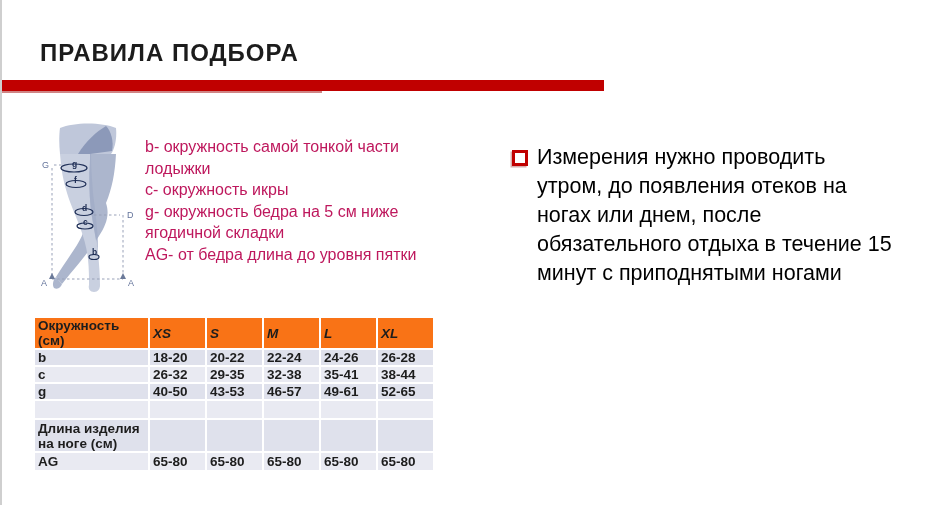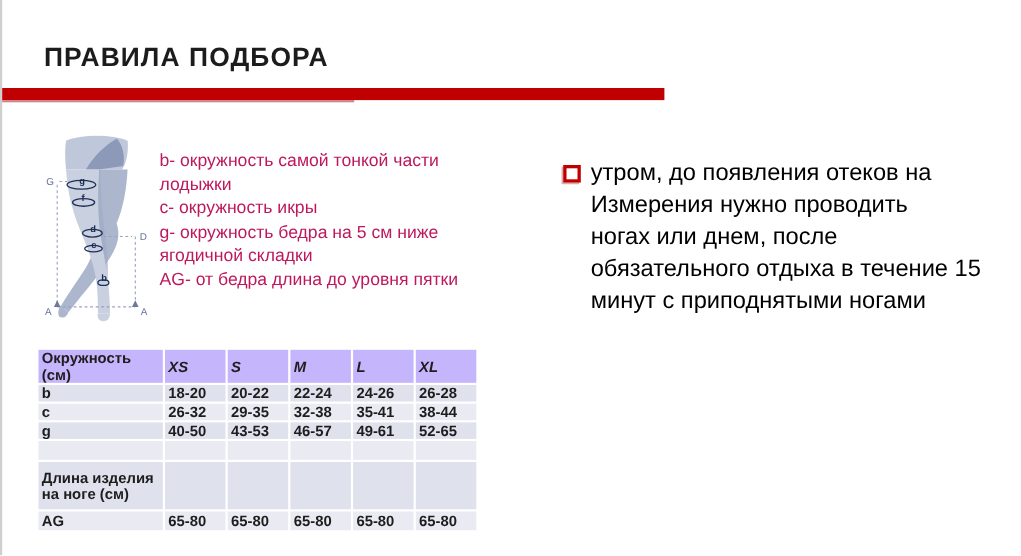--- a/index.html
+++ b/index.html
@@ -39,28 +39,28 @@
     position:absolute;left:33px;top:316px;
     border-collapse:separate;border-spacing:2.5px 2px;
     font-size:13.5px;color:#1d1d1d;table-layout:fixed;
   }
   .size-table th,.size-table td{
     padding:0 0 0 3px;text-align:left;vertical-align:middle;
     overflow:hidden;white-space:normal;
   }
   .size-table .col-label{width:110px;}
   .size-table .col-size{width:52px;font-style:italic;}
-  .size-table th{font-weight:bold;background:#c4b5fd;height:18px;}
+  .size-table th{font-weight:bold;background:#f97316;height:18px;}
   .size-table td{font-weight:bold;}
   .size-table td.row-label{font-weight:bold;}
   .row-dark td{background:#DFE1EC;}
   .row-light td{background:#E9EAF2;}
   .r-bcg td{height:14px;}
   .r-empty td{height:17px;}
-  .r-dlina td{height:43px;line-height:15px;}
+  .r-dlina td{height:31px;line-height:15px;}
   .r-ag td{height:17px;}
 
   svg text{font-family:"Liberation Sans",sans-serif;}
 </style>
 </head>
 <body>
 
 <div class="slide">
   <div class="edge-line"></div>
 
@@ -122,22 +122,22 @@
     <div>лодыжки</div>
     <div>c- окружность икры</div>
     <div>g- окружность бедра на 5 см ниже</div>
     <div>ягодичной складки</div>
     <div>AG- от бедра длина до уровня пятки</div>
   </div>
 
   <div class="note">
     <span class="note-bullet"></span>
     <div class="note-lines">
+      <div>Измерения нужно проводить</div>
       <div>утром, до появления отеков на</div>
-      <div>Измерения нужно проводить</div>
       <div>ногах или днем, после</div>
       <div>обязательного отдыха в течение 15</div>
       <div>минут с приподнятыми ногами</div>
     </div>
   </div>
 
   <table class="size-table">
     <tbody>
         <tr>
       <th class="col-label">Окружность (см)</th>

